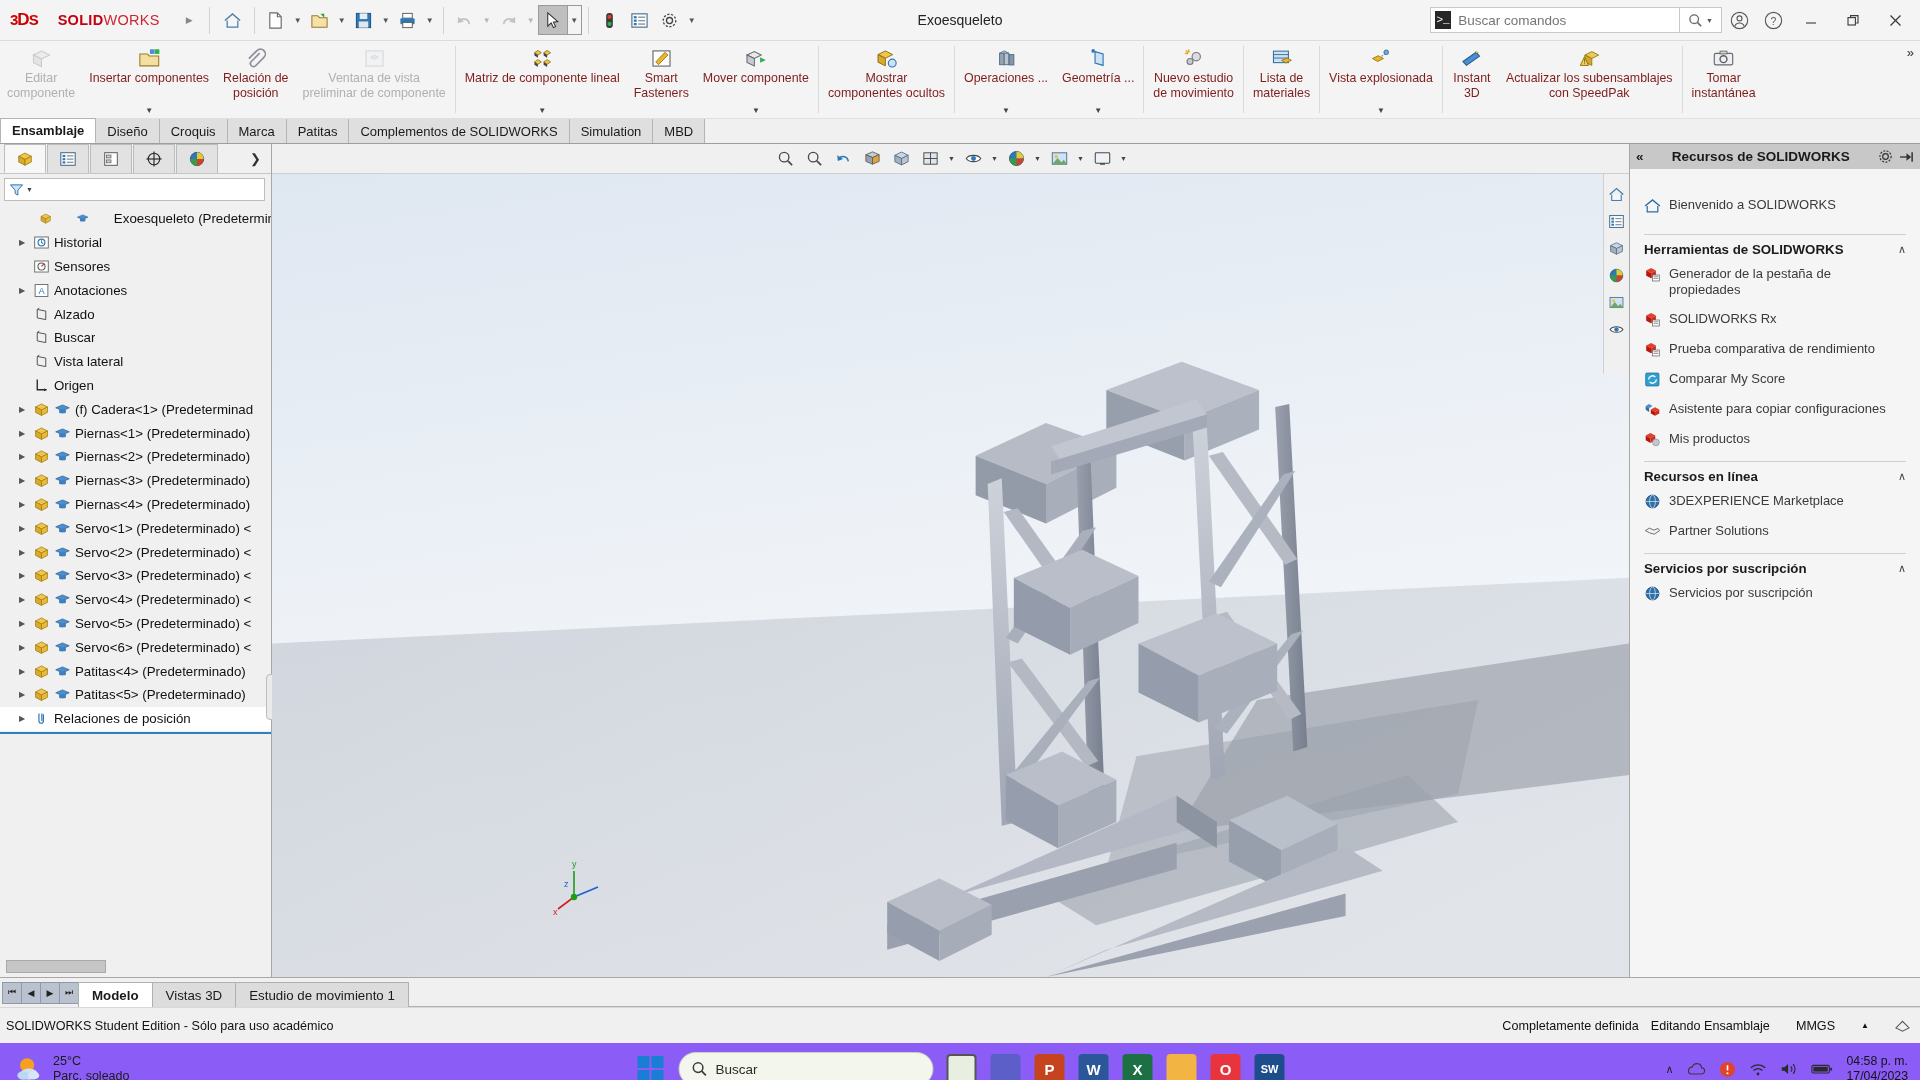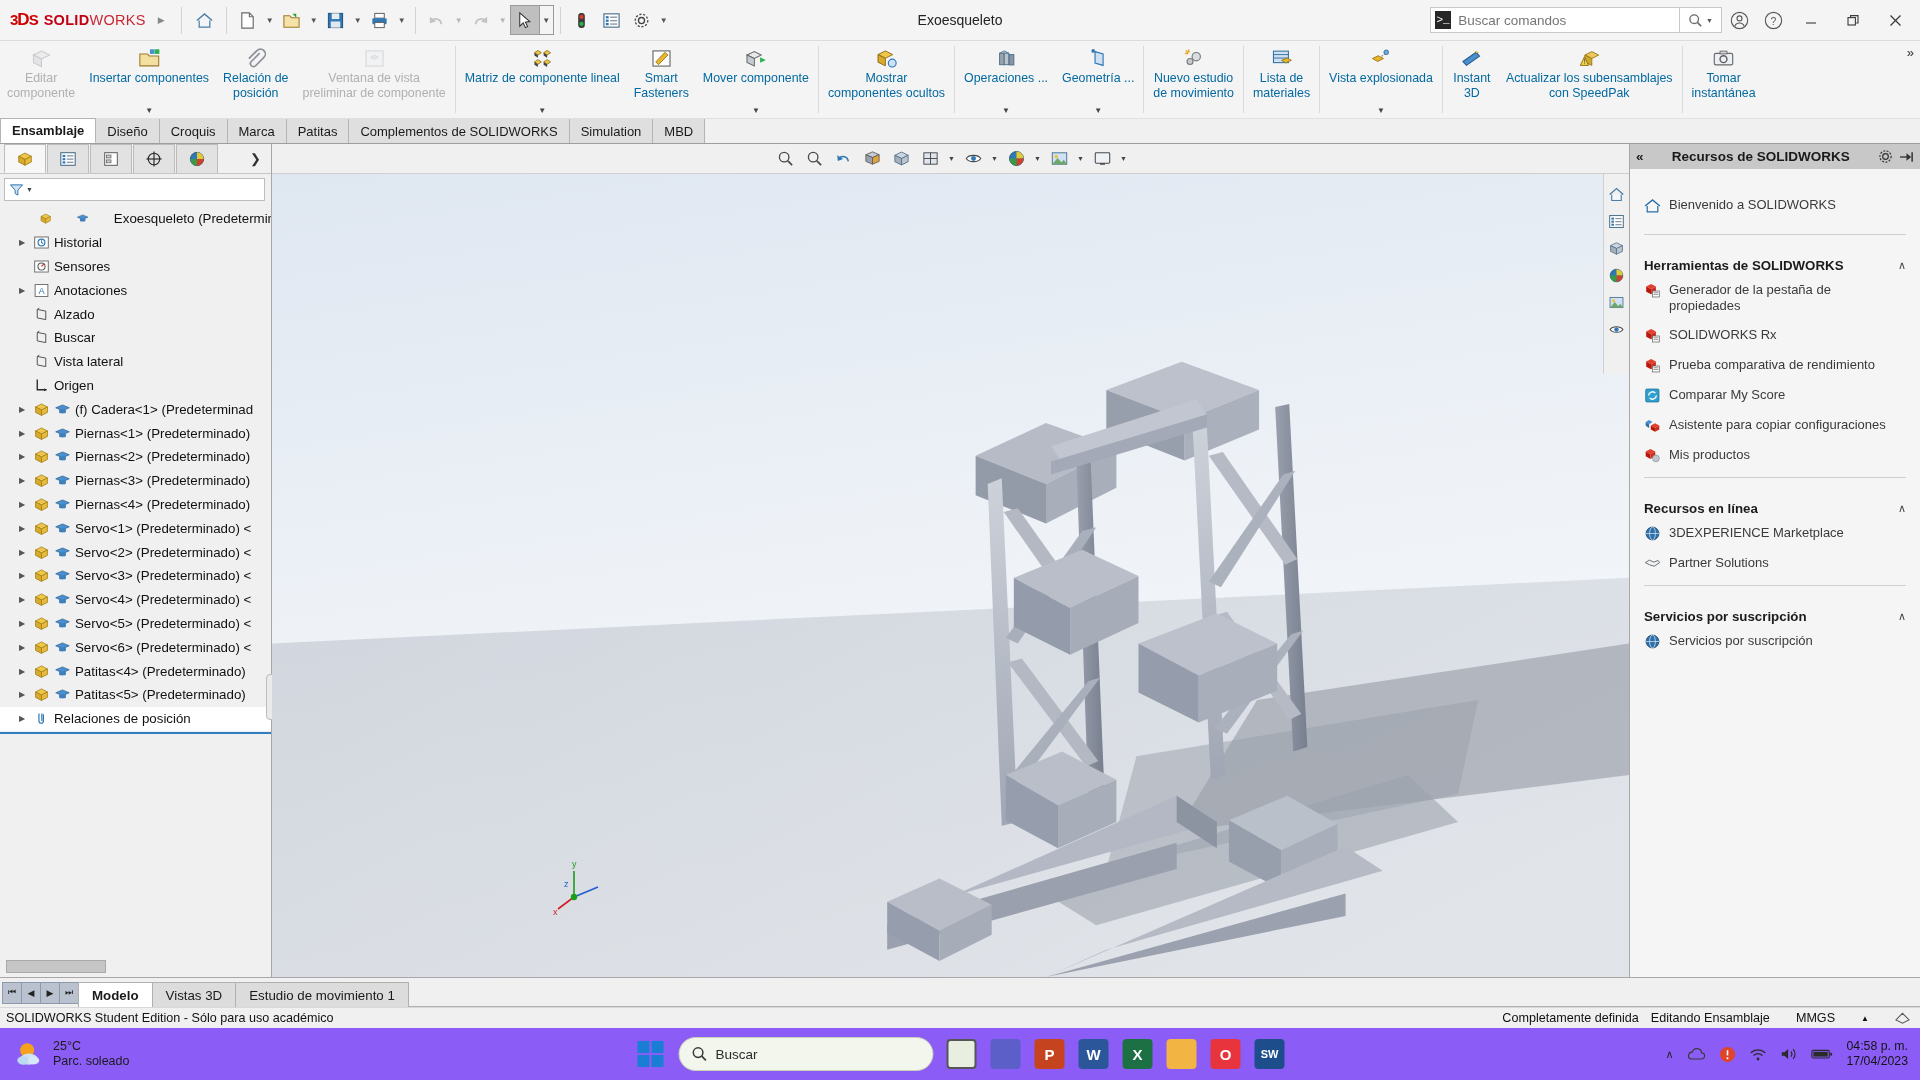--- a/index.html
+++ b/index.html
@@ -8,21 +8,21 @@
     font-family: "Liberation Sans", sans-serif;
     font-size: 13px;
     color:#1a1a1a;
     background:#f0f0f0;
   }
   
   .titlebar {
     height:41px; background:#f4f4f4; display:flex; align-items:center;
     border-bottom:1px solid #dcdcdc; position:relative;
   }
-  .sw-logo { display:flex; align-items:center; padding:0 8px 0 10px; gap:6px; }
+  .sw-logo { display:flex; align-items:center; padding:0 8px 0 10px; gap:20px; }
   .sw-logo .ds { color:#cc0000; font-weight:bold; font-size:15px; letter-spacing:-1px;}
   .sw-logo .sw-text { font-size:14.5px; letter-spacing:0.3px; }
   .sw-logo .sw-text b { color:#c20012; font-weight:bold; }
   .sw-logo .sw-text span { color:#c20012; }
   .logo-caret { color:#888; font-size:9px; margin-left:6px; }
   .tb-sep { width:1px; height:27px; background:#d2d2d2; margin:0 8px; }
   .tb-btn {
     width:30px; height:30px; display:flex; align-items:center; justify-content:center;
     position:relative; cursor:default;
   }
@@ -51,21 +51,21 @@
   
   .ribbon {
     height:78px; background:#f4f4f4; display:flex; align-items:stretch;
     border-bottom:1px solid #e0e0e0; position:relative; overflow:hidden;
   }
   .rb-item {
     display:flex; flex-direction:column; align-items:center; justify-content:flex-start;
     padding:4px 7px 0 7px; min-width:54px; text-align:center; position:relative;
   }
   .rb-icon { height:26px; display:flex; align-items:center; justify-content:center; font-size:19px; }
-  .rb-label { font-size:12.4px; line-height:14.5px; color:#0369a1; white-space:pre-line; }
+  .rb-label { font-size:12.4px; line-height:14.5px; color:#7f1d1d; white-space:pre-line; }
   .rb-item.disabled .rb-label { color:#b0b0b0; }
   .rb-item.disabled .rb-icon { opacity:0.33; }
   .rb-caret { font-size:8px; color:#444; margin-top:auto; padding-bottom:3px;}
   .rb-sep { width:1px; background:#dadada; margin:5px 2px; }
   .rb-overflow { margin-left:auto; padding:4px 6px 0 0; font-size:13px; color:#333;}
 
   
   .tabstrip { height:25px; background:#f0f0f0; display:flex; align-items:flex-end;
               border-bottom:1px solid #9d9d9d; }
   .tab {
@@ -116,40 +116,40 @@
 
   
   .taskpane { width:290px; background:#f5f5f5; display:flex; flex-direction:column;}
   .tp-header { height:25px; background:#c8c8c8; display:flex;align-items:center; gap:6px;
                padding:0 6px; font-weight:bold; font-size:13.5px; }
   .tp-header .ttl { flex:1; text-align:center; }
   .tp-body { flex:1; padding:14px 14px 0 14px; overflow:hidden;}
   .tp-link { display:flex; align-items:flex-start; gap:8px; margin-bottom:13px; font-size:13px;
              color:#3a3a3a; line-height:16px;}
   .tp-link .ic { width:17px; flex:0 0 17px; height:17px; display:flex;align-items:center;justify-content:center;font-size:12px;}
-  .tp-sec { border-top:1px solid #cfcfcf; margin-top:4px; padding-top:23px; margin-bottom:9px;
+  .tp-sec { border-top:1px solid #cfcfcf; margin-top:4px; padding-top:7px; margin-bottom:9px;
             display:flex;align-items:center;}
   .tp-sec .t { font-weight:bold; font-size:13.3px; color:#1b1b1b; flex:1;}
   .tp-sec .chev { font-size:11px; color:#444;}
 
   
   .modeltabs { height:30px; background:#f0f0f0; display:flex; align-items:stretch;
                border-top:1px solid #a8a8a8;}
   .nav-grp { display:flex; align-items:center; padding-left:2px;}
   .nav-btn { width:20px;height:22px; border:1px solid #8d9aae; background:#b9c2ce;
              display:flex;align-items:center;justify-content:center;font-size:9px;color:#222;
              margin-right:-1px;}
   .mtab { padding:0 13px; display:flex;align-items:center; font-size:13.3px;
           background:#dcdcdc; border:1px solid #b0b0b0; border-bottom:none; margin-right:-1px;
           height:25px; align-self:flex-end;}
   .mtab.active { background:#fff; font-weight:bold; }
   .mtab-filler { flex:1; border-bottom:1px solid #b0b0b0;}
 
   
-  .statusbar { height:21px; background:#f0f0f0; display:flex; align-items:center;
+  .statusbar { height:36px; background:#f0f0f0; display:flex; align-items:center;
                font-size:12.6px; color:#111; padding:0 6px; border-top:1px solid #d8d8d8;}
   .sb-right { margin-left:auto; display:flex; align-items:center; gap:26px; padding-right:4px;}
 
   
   .taskbar { height:52px; background:#8b5cf6; display:flex; align-items:center;
              position:relative; }
   .weather { display:flex; align-items:center; gap:9px; padding-left:14px; }
   .weather .txt { font-size:12.5px; line-height:15px; color:#1b1b1b;}
   .tb-center { position:absolute; left:50%; transform:translateX(-50%); display:flex;
                align-items:center; gap:7px;}

